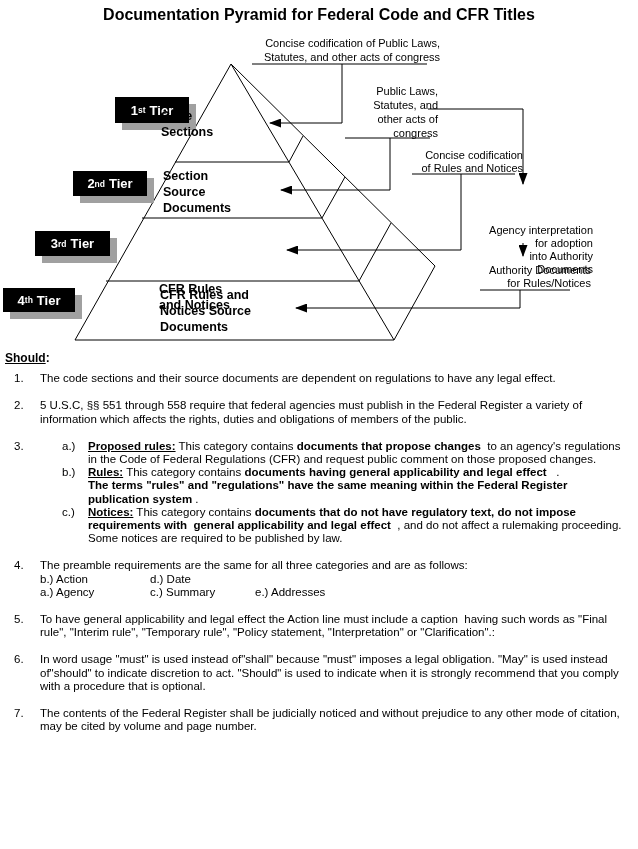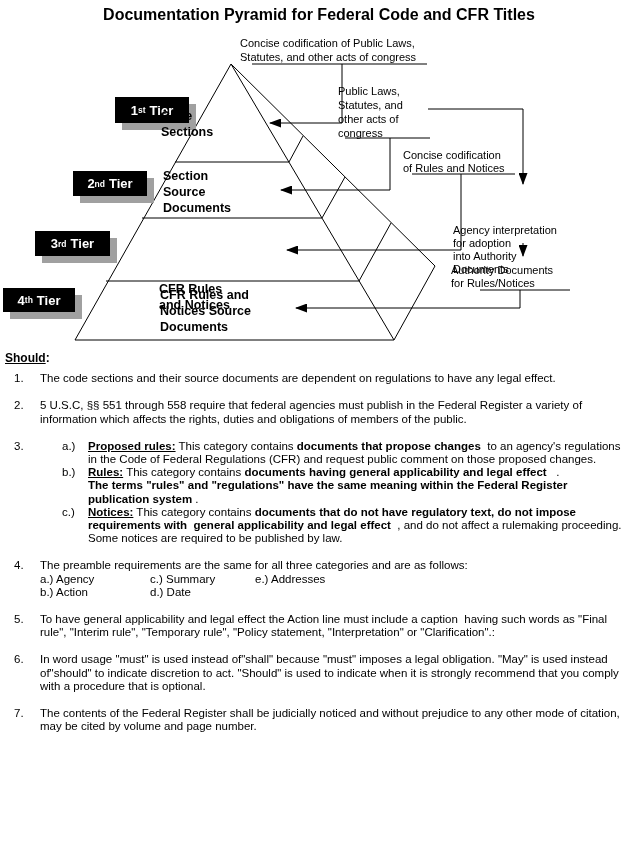--- a/index.html
+++ b/index.html
@@ -6,21 +6,21 @@
   body{width:638px;height:849px;overflow:hidden;
        font-family:"Liberation Sans","DejaVu Sans",sans-serif;color:#000;}
   #page{position:relative;width:573px;height:849px;border-radius:9px;}
 
   #title{position:absolute;top:6px;left:0;width:638px;text-align:center;
          font-size:16px;font-weight:bold;letter-spacing:0px;}
 
   #diagram{position:absolute;top:0;left:0;width:638px;height:350px;}
   #diagram svg{position:absolute;top:0;left:0;}
 
-  .ann{position:absolute;font-size:11px;text-align:left;white-space:pre-line;}
+  .ann{position:absolute;font-size:11px;text-align:right;white-space:pre-line;}
   #ann1{left:240px;top:36px;width:200px;line-height:14px;}
   #ann2{left:338px;top:84px;width:100px;line-height:14px;}
   #ann3{left:403px;top:149px;width:120px;line-height:13px;}
   #ann4{left:453px;top:192px;width:140px;line-height:13px;margin-top:32px;}
   #ann5{left:451px;top:264px;width:140px;line-height:13px;}
 
   .ptext{position:absolute;width:140px;font-size:12.5px;font-weight:bold;
          text-align:left;white-space:pre-line;line-height:16px;}
   #pt1{left:161px;top:108px;}
   #pt2{left:163px;top:168px;}
@@ -171,29 +171,29 @@
           <div class="sbody"><span class="b u">Notices:</span><span class="seg"><span> This category contains </span><span class="b">documents that do not have regulatory text, do not impose requirements with  general applicability and legal effect</span><span>  , and do not affect a rulemaking proceeding. Some notices are required to be published by law.</span></span></div>
         </div>
       </div>
     </div>
 
     <div class="note">
       <div class="nnum">4.</div>
       <div class="nbody">
         <div class="seg"><span>The preamble requirements are the same for all three categories and are as follows:</span></div>
         <div class="prow">
+          <span class="pc0">b.) Action</span>
+          <span class="pc1">d.) Date</span>
+          <span class="pc2"></span>
+        </div>
+        <div class="prow">
           <span class="pc0">a.) Agency</span>
           <span class="pc1">c.) Summary</span>
           <span class="pc2">e.) Addresses</span>
         </div>
-        <div class="prow">
-          <span class="pc0">b.) Action</span>
-          <span class="pc1">d.) Date</span>
-          <span class="pc2"></span>
-        </div>
       </div>
     </div>
 
     <div class="note">
       <div class="nnum">5.</div>
       <div class="nbody seg"><span>To have general applicability and legal effect the Action line must include a caption  having such words as "Final rule", "Interim rule", "Temporary rule", "Policy statement, "Interpretation" or "Clarification".:</span></div>
     </div>
 
     <div class="note">
       <div class="nnum">6.</div>

